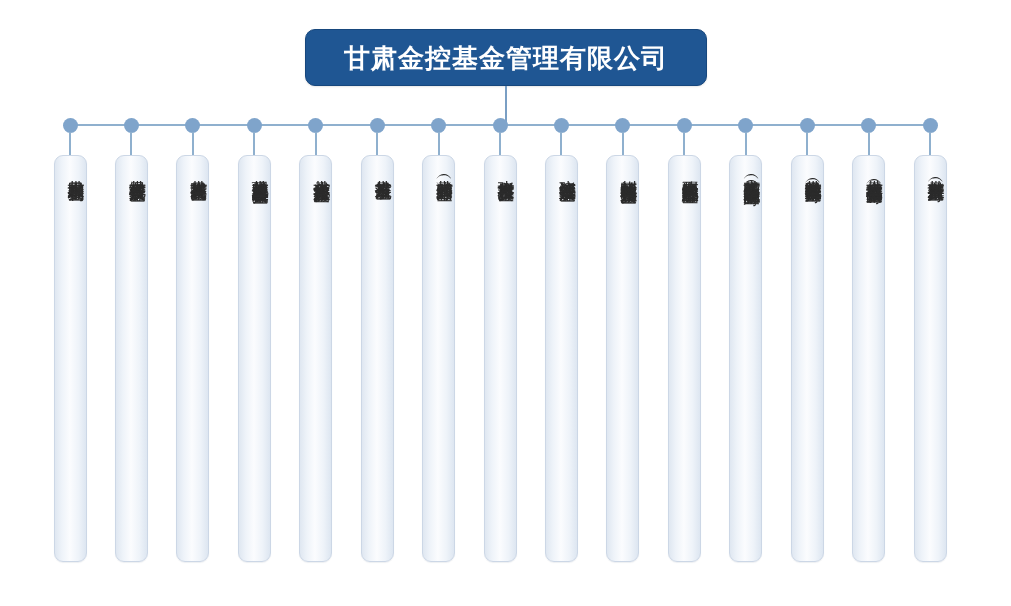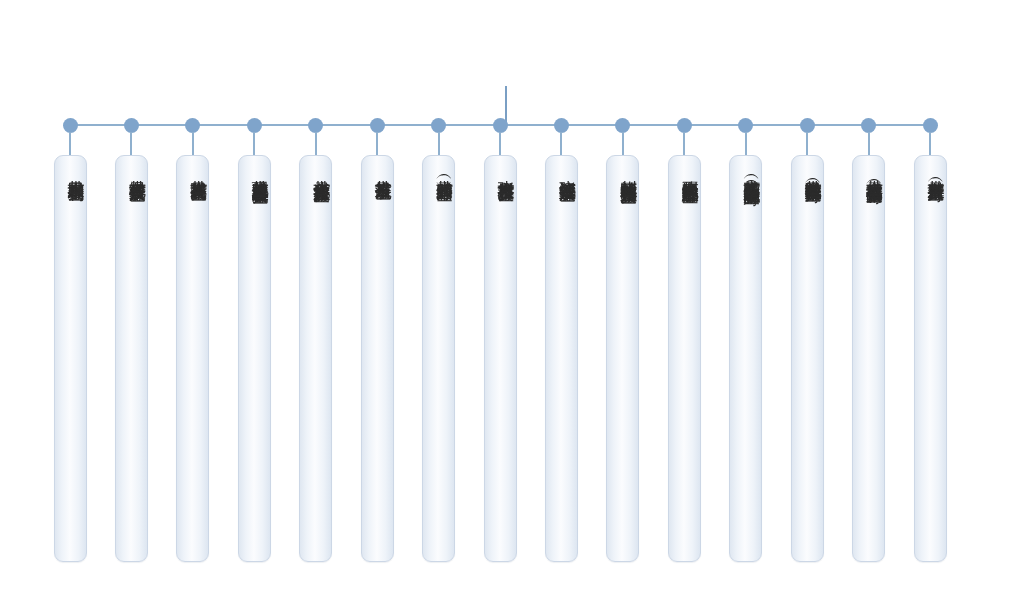--- a/index.html
+++ b/index.html
@@ -111,20 +111,23 @@
     display: block;
     text-align: left;
     width: 100%;
   }
 </style>
 </head>
 <body>
 
 <div id="org-chart">
 
+  <div class="root-box">
+    <span class="root-title">甘肃金控基金管理有限公司</span>
+  </div>
 
   <div class="stem-vertical"></div>
 
   <div class="bus-line"></div>
 
   <div id="children-layer">
       <div class="node-dot" style="left: 70px;"></div>
       <div class="drop-line" style="left: 70px;"></div>
       <div class="fund-card" style="left: 70px; height: 407px;">
         <span class="fund-label">甘肃农田水利投资基金</span>

